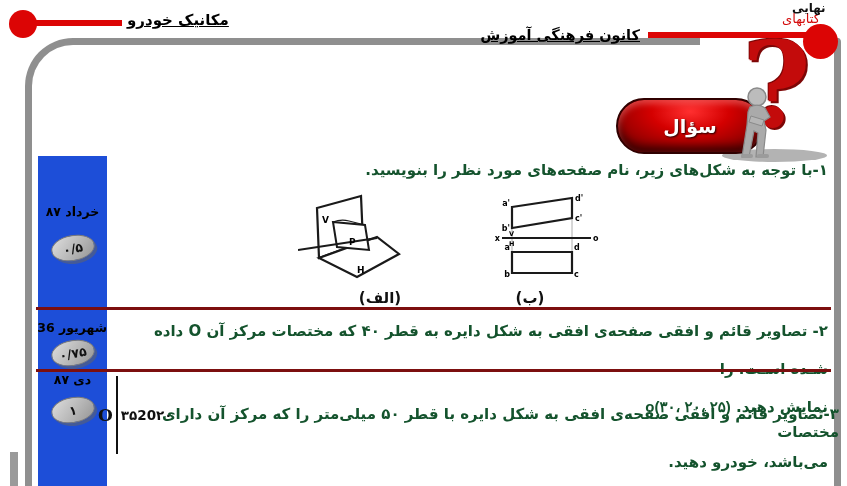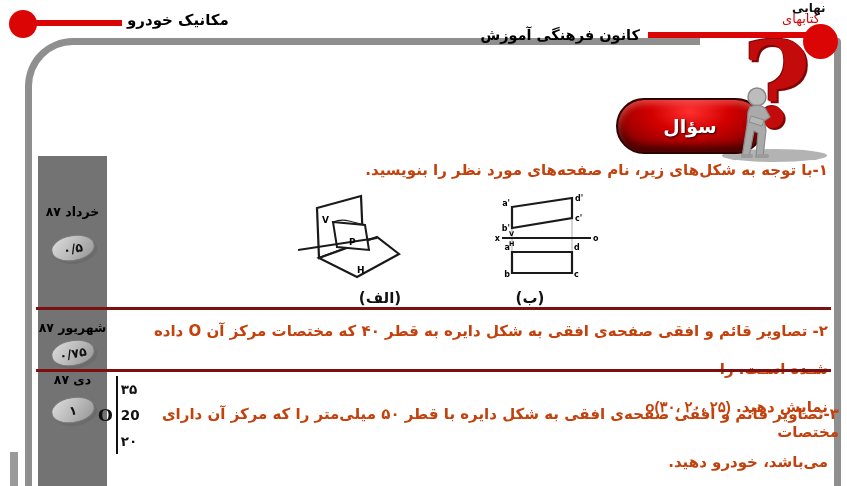--- a/index.html
+++ b/index.html
@@ -7,21 +7,21 @@
     width:847px;height:486px;position:relative;overflow:hidden;
     background:#ffffff;
     font-family:"DejaVu Sans","Liberation Sans",sans-serif;
     color:#111;
   }
   .abs{position:absolute;}
 
   
   .dot{background:#dc0505;border-radius:50%;}
   .hline{background:#dc0505;}
-  .brand-title{font-weight:bold;font-size:15px;color:#000;white-space:nowrap;}
+  .brand-title{font-weight:bold;font-size:15px;color:#000;white-space:nowrap;text-decoration:underline;}
   #brand-left-dot{left:9px;top:10px;width:28px;height:28px;z-index:5;}
   #brand-left-line{left:34px;top:20px;width:88px;height:6px;z-index:5;}
   #brand-left-title{left:127px;top:11px;z-index:5;}
   #logo{left:778px;top:1px;width:69px;height:32px;z-index:6;}
   #logo .red{position:absolute;left:4px;top:10px;color:#d40b0b;font-weight:normal;font-size:13px;white-space:nowrap;}
   #logo .black{position:absolute;left:14px;top:0px;color:#111;font-weight:bold;font-size:12px;white-space:nowrap;}
   #brand-right-line{left:648px;top:32px;width:160px;height:6px;z-index:5;}
   #brand-right-dot{left:803px;top:24px;width:35px;height:35px;z-index:5;}
   #brand-right-title{left:460px;top:27px;width:180px;text-align:right;font-size:14.5px;z-index:5;}
 
@@ -49,21 +49,21 @@
     left:616px;top:98px;width:148px;height:56px;border-radius:28px;
     background:radial-gradient(ellipse 90% 130% at 50% 22%, #ff3030 0%, #d40000 30%, #8e0000 62%, #4c0000 100%);
     border:2px solid #300000;box-sizing:border-box;
     display:flex;align-items:center;justify-content:center;z-index:3;
     box-shadow:inset 0 4px 6px rgba(255,120,120,.55), inset 0 -6px 8px rgba(0,0,0,.55);
     cursor:pointer;
   }
   #soal-button span{color:#fff;font-weight:bold;font-size:19px;text-shadow:1px 1px 2px #200;}
 
   
-  .side-cell{left:38px;width:69px;background:#737373;z-index:2;text-align:center;}
+  .side-cell{left:38px;width:69px;background:#1d4ed8;z-index:2;text-align:center;}
   .side-date{font-weight:bold;font-size:12.5px;color:#000;direction:rtl;white-space:nowrap;}
   .score-badge{
     width:42px;height:24px;margin:0 auto;border-radius:50%;
     background:linear-gradient(135deg,#dedede 0%,#b7b7b7 55%,#959595 100%);
     border:1px solid #7a7a7a;box-shadow:2px 3px 0 rgba(100,100,100,.55);
     transform:rotate(-10deg);
     display:flex;align-items:center;justify-content:center;
     font-weight:bold;font-size:12.5px;color:#111;direction:rtl;
   }
   #cell-1{top:156px;height:151px;}
@@ -73,32 +73,32 @@
   #cell-2 .side-date{padding-top:10px;}
   #cell-2 .score-badge{margin-top:5px;}
   #cell-3{top:372px;height:114px;}
   #cell-3 .side-date{}
   #cell-3 .score-badge{margin-top:10px;}
   .divider{left:36px;width:795px;height:3px;background:#7c0f0f;z-index:3;}
   #divider-1{top:307px;}
   #divider-2{top:369px;}
 
   
-  .qtext{direction:rtl;text-align:right;font-weight:bold;font-size:15px;color:#c2410c;z-index:2;}
+  .qtext{direction:rtl;text-align:right;font-weight:bold;font-size:15px;color:#14532d;z-index:2;}
   #q1-text{left:120px;top:161px;width:708px;}
   #q2-block{left:112px;top:312px;width:716px;line-height:38px;}
   .ltr{direction:ltr;unicode-bidi:isolate;font-family:Liberation Sans, sans-serif;}
   #q3-line1{left:156px;top:405px;width:683px;}
   #q3-line2{left:112px;top:453px;width:716px;}
 
   
   #q3-matrix{left:98px;top:376px;display:flex;align-items:center;z-index:2;}
   #q3-matrix .sym{font-family:"DejaVu Serif","Liberation Serif",serif;font-weight:bold;font-size:17px;padding-right:3px;}
   #q3-matrix .vline{width:2px;height:78px;background:#111;}
-  #q3-matrix .rows{display:flex;flex-direction:column;padding-left:3px;}
+  #q3-matrix .rows{display:flex;flex-direction:row;padding-left:3px;}
   #q3-matrix .rows div{font-weight:bold;font-size:13.5px;line-height:26px;}
 
   
   .figure{z-index:2;}
   .fig-caption{font-weight:bold;font-size:15px;text-align:center;direction:rtl;z-index:2;}
   #cap-alef{left:330px;top:289px;width:100px;}
   #cap-be{left:480px;top:289px;width:100px;}
   svg text{font-family:"DejaVu Sans","Liberation Sans",sans-serif;}
 </style>
 </head>
@@ -132,21 +132,21 @@
 
 <div class="abs" id="soal-button">
   <span>سؤال</span>
 </div>
 
 <div class="abs side-cell" id="cell-1">
   <div class="side-date">خرداد ۸۷</div>
   <div class="score-badge">۰/۵</div>
 </div>
 <div class="abs side-cell" id="cell-2">
-  <div class="side-date">شهریور ۸۷</div>
+  <div class="side-date">شهریور 36</div>
   <div class="score-badge">۰/۷۵</div>
 </div>
 <div class="abs side-cell" id="cell-3">
   <div class="side-date">دی ۸۷</div>
   <div class="score-badge">۱</div>
 </div>
 <div class="abs divider" id="divider-1"></div>
 <div class="abs divider" id="divider-2"></div>
 
 <div class="abs qtext" id="q1-text">۱-با توجه به شکل‌های زیر، نام صفحه‌های مورد نظر را بنویسید.</div>

